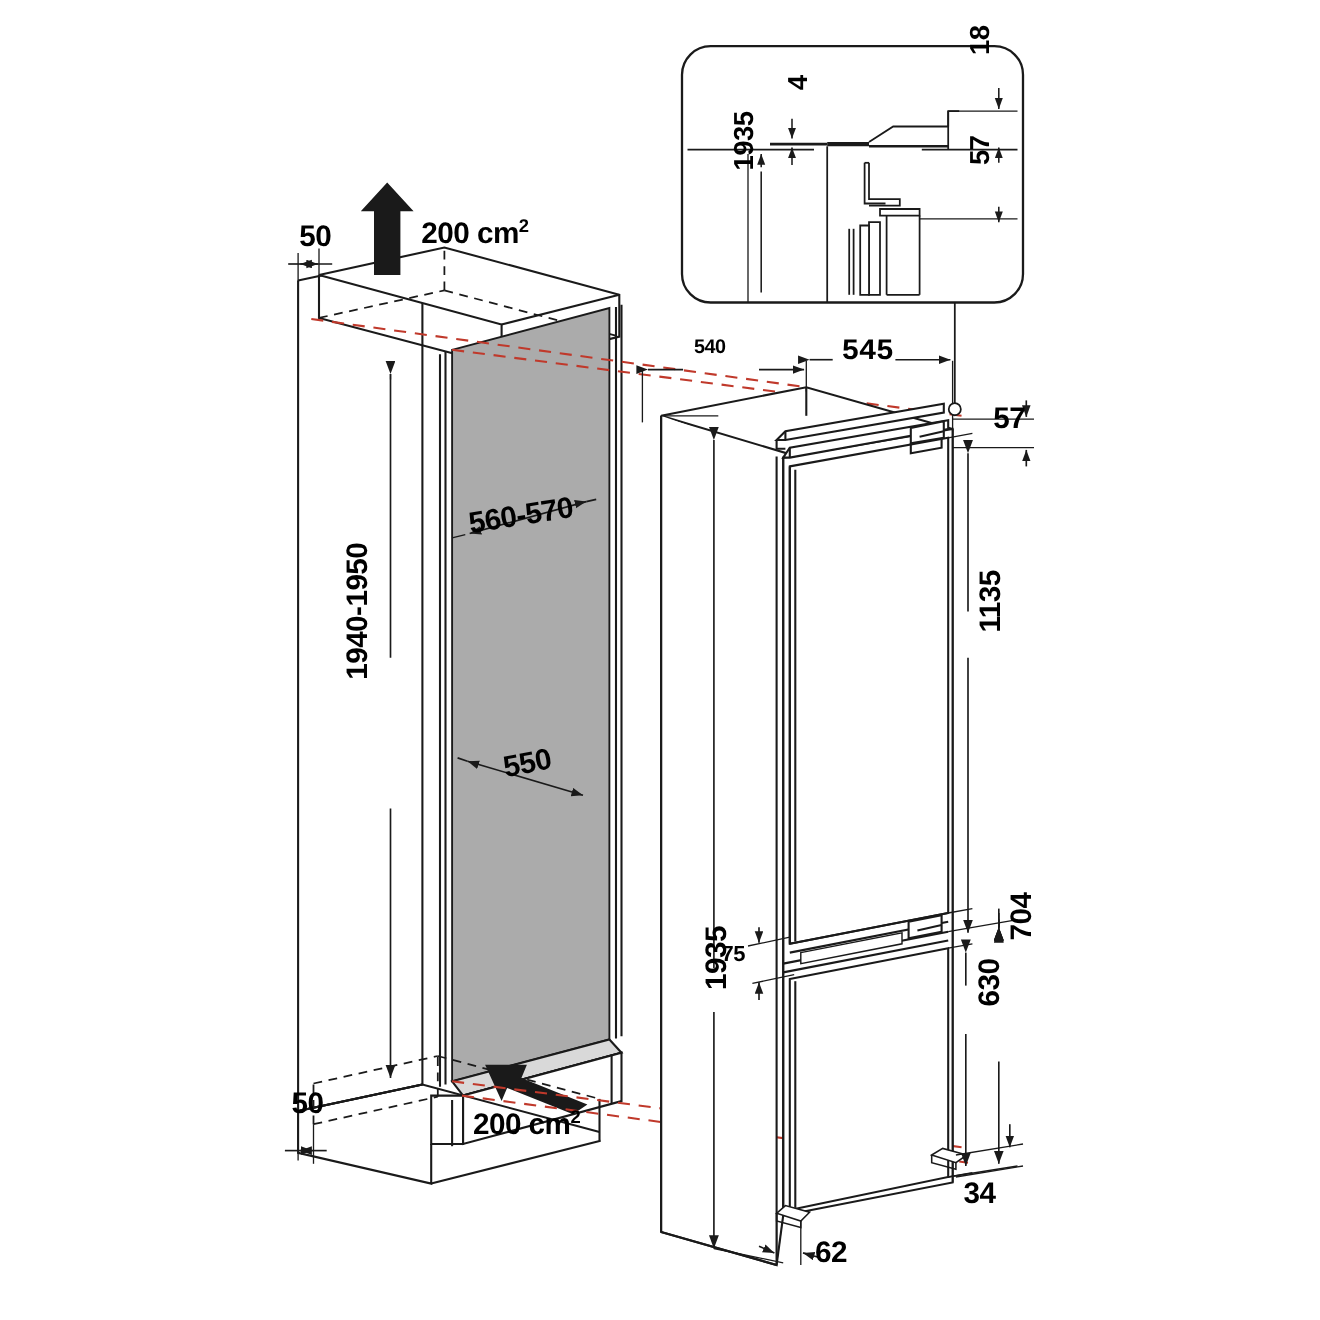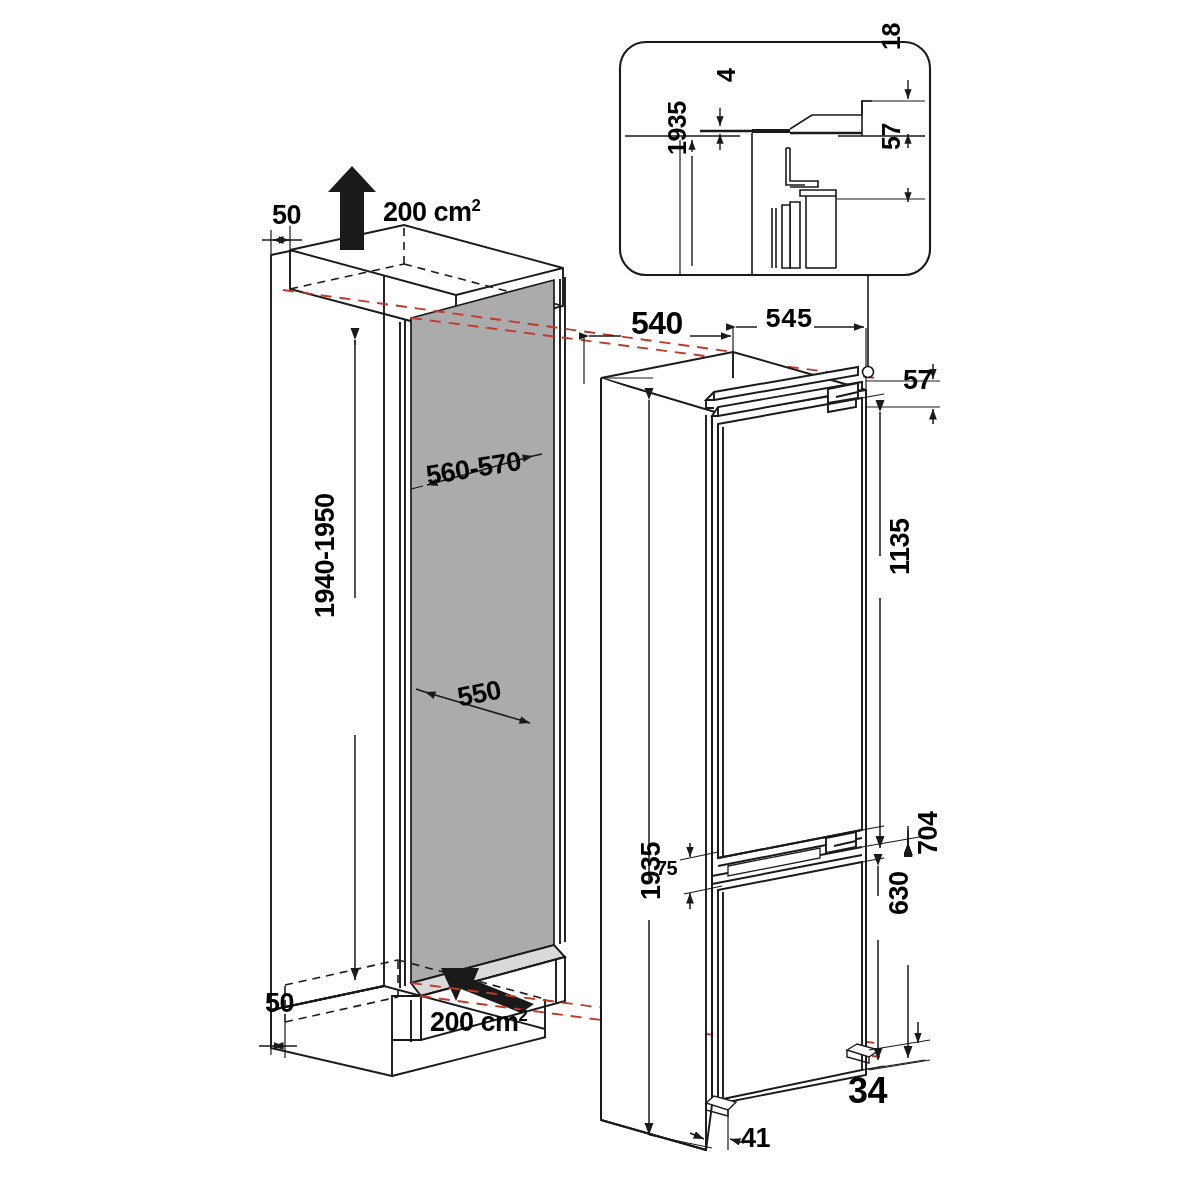--- a/index.html
+++ b/index.html
@@ -275,28 +275,28 @@
   </svg>
 
   <div id="labels">
       <div class="lbl" style="left: 383px; top: 196px; font-size: 27px;">200 <span>cm</span><sup class="sup">2</sup></div>
       <div class="lbl" style="left: 272px; top: 200px; font-size: 27px;">50</div>
       <div class="lbl" style="left: 424px; top: 461px; font-size: 27px; transform: rotate(-9deg); transform-origin: left top;">560-570</div>
       <div class="lbl" style="left: 455px; top: 683px; font-size: 27px; transform: rotate(-11deg); transform-origin: left top;">550</div>
       <div class="lbl" style="left: 310px; top: 618px; font-size: 27px; transform: rotate(-90deg); transform-origin: left top;">1940-1950</div>
       <div class="lbl" style="left: 265px; top: 988px; font-size: 27px;">50</div>
       <div class="lbl" style="left: 430px; top: 1006px; font-size: 27px;">200 <span>cm</span><sup class="sup">2</sup></div>
-      <div class="lbl" style="left: 631px; top: 305px; font-size: 32px;">540</div>
+      <div class="lbl" style="left: 631px; top: 305px; font-size: 18px;">540</div>
       <div class="lbl" style="left: 765px; top: 305px; font-size: 27px; font-family: Liberation Mono, monospace;">545</div>
       <div class="lbl" style="left: 903px; top: 365px; font-size: 27px;">57</div>
       <div class="lbl" style="left: 885px; top: 575px; font-size: 27px; transform: rotate(-90deg); transform-origin: left top;">1135</div>
       <div class="lbl" style="left: 656px; top: 857px; font-size: 20px;">75</div>
       <div class="lbl" style="left: 636px; top: 900px; font-size: 27px; transform: rotate(-90deg); transform-origin: left top;">1935</div>
       <div class="lbl" style="left: 884px; top: 915px; font-size: 27px; transform: rotate(-90deg); transform-origin: left top;">630</div>
       <div class="lbl" style="left: 913px; top: 855px; font-size: 27px; transform: rotate(-90deg); transform-origin: left top;">704</div>
-      <div class="lbl" style="left: 848px; top: 1070px; font-size: 36px;">34</div>
-      <div class="lbl" style="left: 741px; top: 1123px; font-size: 27px;">41</div>
+      <div class="lbl" style="left: 876px; top: 1070px; font-size: 27px;">34</div>
+      <div class="lbl" style="left: 741px; top: 1123px; font-size: 27px;">62</div>
       <div class="lbl" style="left: 712px; top: 82px; font-size: 25px; transform: rotate(-90deg); transform-origin: left top;">4</div>
       <div class="lbl" style="left: 877px; top: 50px; font-size: 25px; transform: rotate(-90deg); transform-origin: left top;">18</div>
       <div class="lbl" style="left: 877px; top: 150px; font-size: 25px; transform: rotate(-90deg); transform-origin: left top;">57</div>
       <div class="lbl" style="left: 663px; top: 155px; font-size: 25px; transform: rotate(-90deg); transform-origin: left top;">1935</div>
     </div>
 </div>
 
 </body></html>

